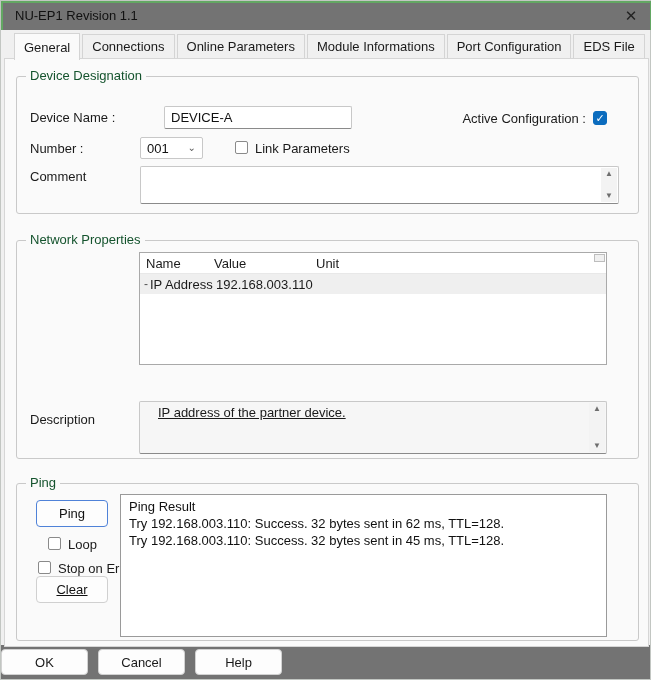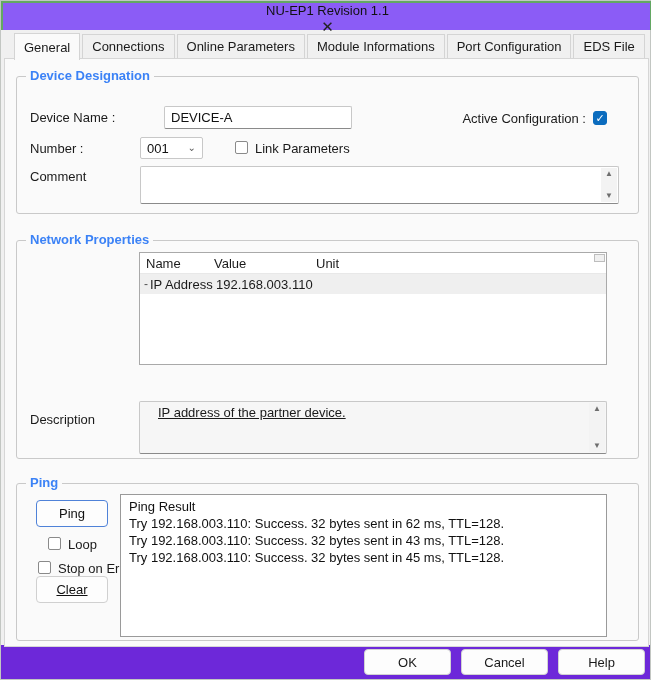--- a/index.html
+++ b/index.html
@@ -7,22 +7,22 @@
   body {
     font-family:"Liberation Sans","DejaVu Sans",sans-serif;
     font-size:13px; color:#1a1a1a; background:#f0f0f0; position:relative;
     overflow:hidden;
   }
   .window { position:absolute; inset:0; border:1px solid #c2c6c2; background:#f0f0f0; }
 
   
   .titlebar {
     position:absolute; left:0; top:0; width:651px; height:29px;
-    background:#8b5cf6; border:2px solid #63a763; border-bottom:none;
-    display:flex; align-items:center; padding:0 10px 2px 12px;flex-direction:column;
+    background:#737373; border:2px solid #63a763; border-bottom:none;
+    display:flex; align-items:center; padding:0 10px 2px 12px;
   }
   .title-text { flex:1; font-size:13px; color:#111; }
   .close-btn {
     width:18px; height:18px; display:flex; align-items:center; justify-content:center;
     font-size:15px; color:#222; cursor:default;
   }
 
   
   .tabstrip {
     position:absolute; left:2px; top:33px; width:647px; height:25px;
@@ -42,21 +42,21 @@
     position:absolute; left:3px; top:57px; width:645px; height:589px;
     background:#fafafa; border:1px solid #d6d6d6; z-index:1;
   }
 
   
   .group {
     position:absolute; border:1px solid #c9c9c9; border-radius:3px; background:#fafafa;
   }
   .group > .legend {
     position:absolute; top:-9px; left:9px; background:#fafafa; padding:0 4px;
-    font-size:13px; color:#3b82f6; line-height:16px;font-weight:bold;
+    font-size:13px; color:#14532d; line-height:16px;
   }
   .g1 { left:11px; top:17px;  width:623px; height:138px; }
   .g2 { left:11px; top:181px; width:623px; height:219px; }
   .g3 { left:11px; top:424px; width:623px; height:158px; }
 
   .lbl { position:absolute; font-size:13px; color:#1a1a1a; }
 
   
   .textbox {
     position:absolute; background:#fff; border:1px solid #c8c8c8; border-bottom:1px solid #8a8a8a;
@@ -121,22 +121,22 @@
   .btn.accent { border:1px solid #4f82d8; }
 
   .pingbox {
     position:absolute; left:103px; top:10px; width:487px; height:143px;
     background:#fff; border:1px solid #9a9a9a; padding:3px 8px;
   }
   .pingbox .line { font-size:13px; line-height:17px; white-space:nowrap; color:#111; }
 
   
   .footer {
-    position:absolute; left:0; right:0; bottom:0; height:34px; background:#6d28d9;
-    display:flex; align-items:center; justify-content:flex-end; gap:10px; padding-right:5px;
+    position:absolute; left:0; right:0; bottom:0; height:34px; background:#737373;
+    display:flex; align-items:center; gap:10px; padding-right:5px;
   }
   .fbtn {
     width:87px; height:26px; background:#fdfdfd; border:1px solid #d2d2d2; border-radius:4px;
     font-size:13px; display:flex; align-items:center; justify-content:center;
   }
 </style>
 </head>
 <body>
 
 <div class="window">
@@ -237,21 +237,20 @@
         <span>Stop on Error</span>
       </div>
 
       <div class="btn" style="left:19px; top:92px; width:72px; height:27px;text-decoration:underline;">
         <span>Clear</span>
       </div>
 
       <div class="pingbox">
         <div class="line">Ping Result</div>
         <div class="line">Try 192.168.003.110: Success. 32 bytes sent in 62 ms, TTL=128.</div>
-        <div class="line">Try 192.168.003.110: Success. 32 bytes sent in 43 ms, TTL=128.</div>
         <div class="line">Try 192.168.003.110: Success. 32 bytes sent in 45 ms, TTL=128.</div>
       </div>
     </div>
 
   </div>
 
   <div class="footer">
     <div class="fbtn">
         <span>OK</span>
       </div>

